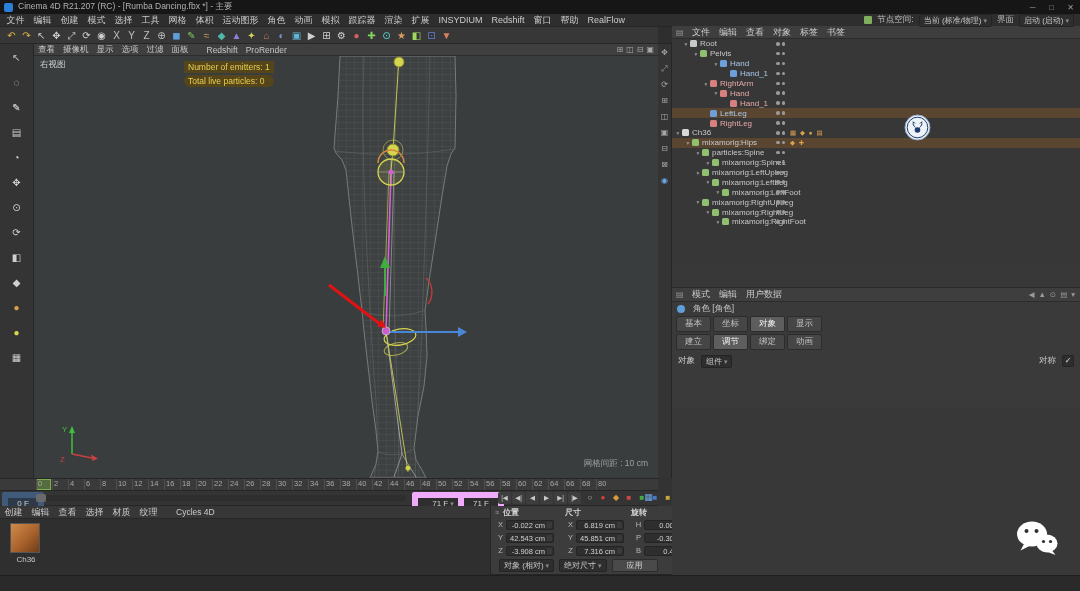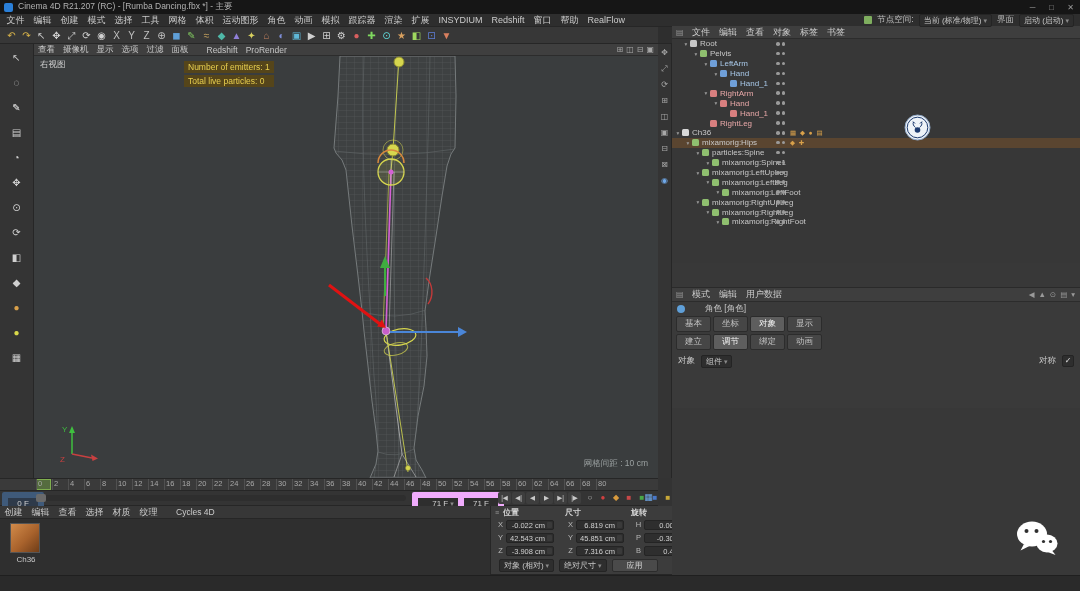--- a/index.html
+++ b/index.html
@@ -36,21 +36,21 @@
   .viewport{left:34px;top:44px;width:624px;height:434px;background:#3a3d3e;}
   .vp-menubar{position:absolute;left:0;top:0;width:624px;height:12px;background:#3f3f3f;display:flex;
               align-items:center;font-size:8.5px;border-bottom:1px solid #2c2c2c;box-sizing:border-box;}
   .vp-mb-item{padding:0 4px;color:#c6c6c6;}
   .vp-render{margin-left:10px;display:flex;}
   .vp-layouts{margin-left:auto;display:flex;gap:3px;padding-right:4px;color:#a8a8a8;font-size:8px;}
   .vp-canvas{position:absolute;left:0;top:12px;width:624px;height:422px;overflow:hidden;}
   .view-label{position:absolute;left:6px;top:3px;font-size:8.5px;color:#d0d0d0;z-index:3;}
   .emitters{position:absolute;left:150px;top:5px;z-index:3;}
   .emitters div{display:inline-block;background:#55451a;color:#e8cf4f;font-size:8.5px;padding:1px 4px;margin-bottom:2px;}
-  .emitters div+div{display:block;}
+  .emitters div+div{display:block;border-radius:6px;}
   .grid-label{position:absolute;right:10px;bottom:8px;font-size:8.5px;color:#9aa0a0;z-index:3;}
   .axis-gizmo{position:absolute;left:24px;bottom:14px;z-index:3;}
   .leg-svg{position:absolute;left:0;top:0;}
 
   
   .vp-strip{left:658px;top:44px;width:14px;height:434px;background:#343434;border-right:1px solid #262626;
             box-sizing:border-box;display:flex;flex-direction:column;align-items:center;gap:6px;padding-top:4px;}
   .vs-ic{font-size:8px;color:#a8a8a8;line-height:10px;}
 
   
@@ -64,21 +64,21 @@
   .om-caret{width:8px;font-size:5.5px;color:#9a9a9a;text-align:center;}
   .om-ic{width:7px;height:7px;border-radius:1.5px;margin-right:3px;flex:none;}
   .om-label{font-size:8px;white-space:nowrap;}
   .om-dots{position:absolute;left:104px;top:3px;display:flex;gap:2px;}
   .om-dots i{width:3.5px;height:3.5px;border-radius:50%;background:#9a9a9a;display:block;}
   .om-tags{position:absolute;left:118px;font-size:6.5px;color:#d8a04a;letter-spacing:1px;white-space:nowrap;}
 
   .am{position:absolute;left:0;top:261px;width:408px;height:120px;background:#3a3a3a;border-top:1px solid #2a2a2a;}
   .am-head{height:13px;background:#3e3e3e;display:flex;align-items:center;font-size:8.5px;border-bottom:1px solid #2c2c2c;}
   .am-head .right-ics{margin-left:auto;display:flex;gap:4px;padding-right:5px;color:#9a9a9a;font-size:7.5px;}
-  .am-obj{height:13px;display:flex;align-items:center;gap:20px;padding-left:5px;font-size:8.5px;}
+  .am-obj{height:13px;display:flex;align-items:center;gap:8px;padding-left:5px;font-size:8.5px;}
   .obj-ic{width:8px;height:8px;border-radius:50%;background:#5f9fd8;}
   .am-tabs,.am-modes{display:flex;gap:2px;padding:1px 4px;}
   .tabbtn{padding:1px 8px;background:#464646;border:1px solid #2c2c2c;border-radius:2px;font-size:8.5px;color:#c0c0c0;}
   .tabbtn.act{background:#5e5e5e;color:#f2f2f2;}
   .am-sec{font-size:8.5px;font-weight:bold;color:#dcdcdc;padding:3px 6px 1px;}
   .am-row2{height:16px;display:flex;align-items:center;gap:6px;padding:2px 6px 0;font-size:8.5px;}
   .chk{width:10px;height:10px;background:#2e2e2e;border:1px solid #242424;border-radius:2px;color:#e0e0e0;
        font-size:8px;line-height:10px;text-align:center;}
   .spacer{flex:1;}
 
@@ -668,30 +668,20 @@
           <span class="om-caret">▾</span>
           <span class="om-ic" style="background: rgb(143, 191, 111);"></span>
           <span class="om-label" style="color: rgb(200, 200, 200);">Pelvis</span>
           <span class="om-dots">
             <i></i>
             <i></i>
           </span>
           <span class="om-tags"></span>
         </div>
 
-        <div class="om-row" style="padding-left: 30px;">
-          <span class="om-caret">▾</span>
-          <span class="om-ic" style="background: rgb(111, 159, 216);"></span>
-          <span class="om-label" style="color: rgb(168, 200, 232);">LeftArm</span>
-          <span class="om-dots">
-            <i></i>
-            <i></i>
-          </span>
-          <span class="om-tags"></span>
-        </div>
 
         <div class="om-row" style="padding-left: 40px;">
           <span class="om-caret">▾</span>
           <span class="om-ic" style="background: rgb(111, 159, 216);"></span>
           <span class="om-label" style="color: rgb(168, 200, 232);">Hand</span>
           <span class="om-dots">
             <i></i>
             <i></i>
           </span>
           <span class="om-tags"></span>
@@ -734,20 +724,30 @@
           <span class="om-caret"></span>
           <span class="om-ic" style="background: rgb(216, 127, 127);"></span>
           <span class="om-label" style="color: rgb(232, 168, 168);">Hand_1</span>
           <span class="om-dots">
             <i></i>
             <i></i>
           </span>
           <span class="om-tags"></span>
         </div>
 
+        <div class="om-row sel" style="padding-left: 30px;">
+          <span class="om-caret"></span>
+          <span class="om-ic" style="background: rgb(111, 159, 216);"></span>
+          <span class="om-label" style="color: rgb(168, 200, 232);">LeftLeg</span>
+          <span class="om-dots">
+            <i></i>
+            <i></i>
+          </span>
+          <span class="om-tags"></span>
+        </div>
 
         <div class="om-row" style="padding-left: 30px;">
           <span class="om-caret"></span>
           <span class="om-ic" style="background: rgb(216, 127, 127);"></span>
           <span class="om-label" style="color: rgb(232, 168, 168);">RightLeg</span>
           <span class="om-dots">
             <i></i>
             <i></i>
           </span>
           <span class="om-tags"></span>

